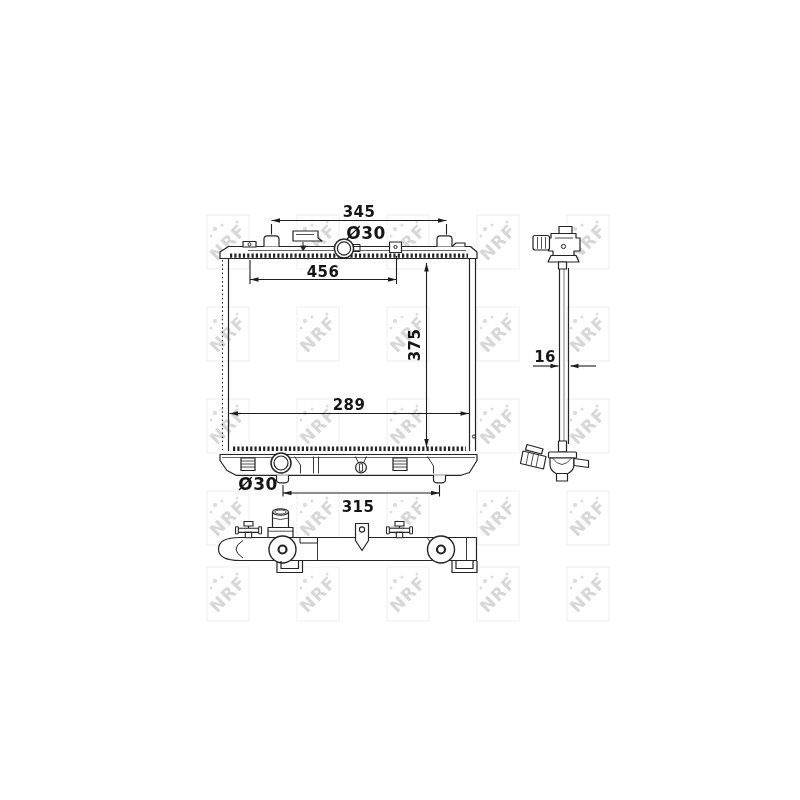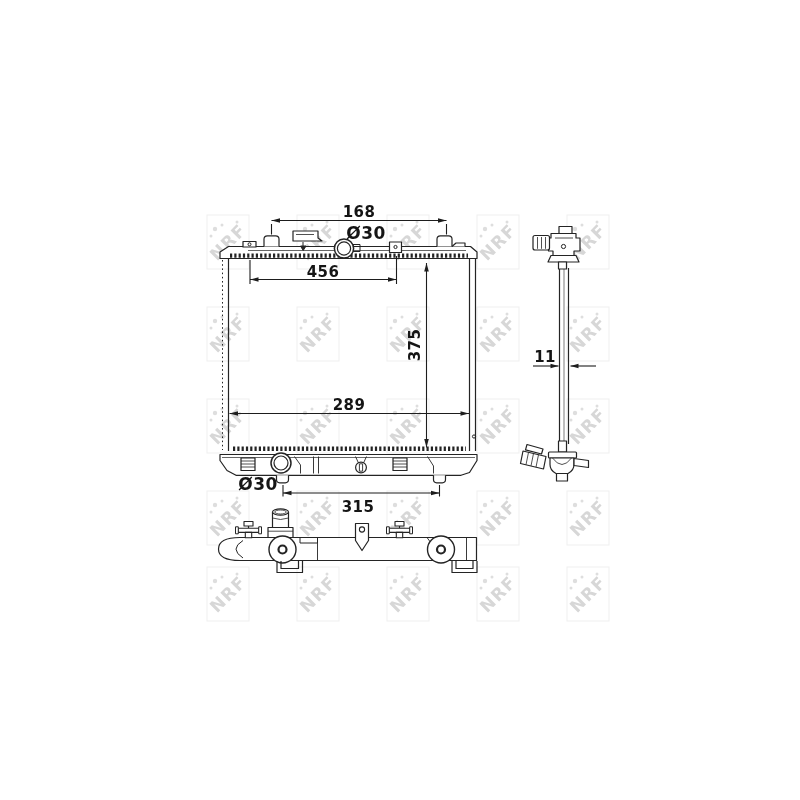--- a/index.html
+++ b/index.html
@@ -419,22 +419,22 @@
 
     <g>
       <line x1="533" y1="366" x2="558.5" y2="366"></line>
       <polygon points="558.5,366 550.5,363.8 550.5,368.2" fill="#1d1d1d" stroke="none"></polygon>
       <line x1="570.5" y1="366" x2="596" y2="366"></line>
       <polygon points="570.5,366 578.5,363.8 578.5,368.2" fill="#1d1d1d" stroke="none"></polygon>
     </g>
   </g>
 </svg>
 
-<div class="dim-label" style="left:359px;top:212px">168</div>
+<div class="dim-label" style="left:359px;top:212px">345</div>
 <div class="dim-label dia" style="left:366px;top:233px">Ø30</div>
 <div class="dim-label" style="left:323px;top:272px">456</div>
 <div class="dim-label vertical" style="left:415px;top:345px">375</div>
 <div class="dim-label" style="left:349px;top:405px">289</div>
 <div class="dim-label dia" style="left:258px;top:484px">Ø30</div>
 <div class="dim-label" style="left:358px;top:507px">315</div>
-<div class="dim-label" style="left:545px;top:357px">11</div>
+<div class="dim-label" style="left:545px;top:357px">16</div>
 
 </div>
 
 </body></html>

